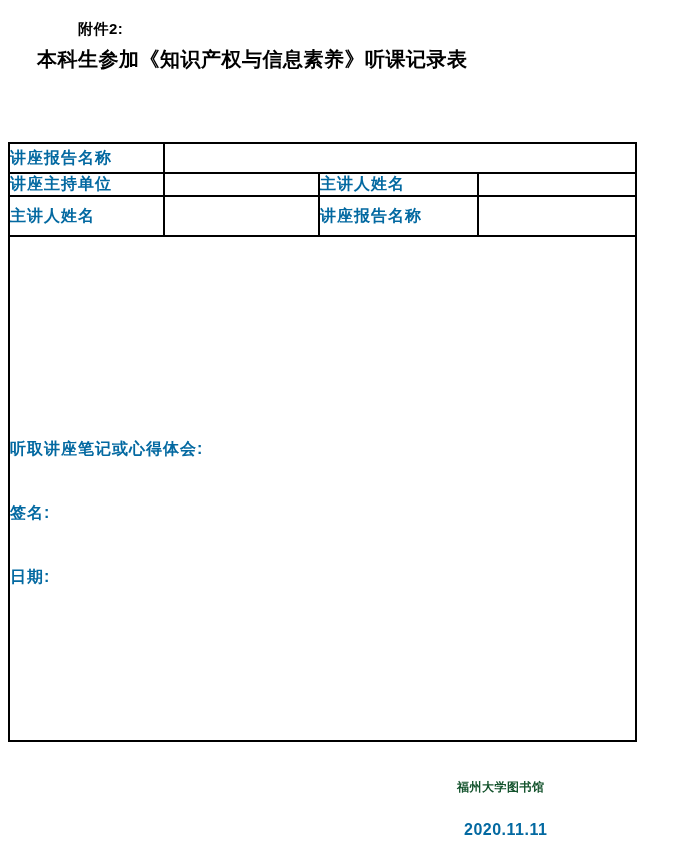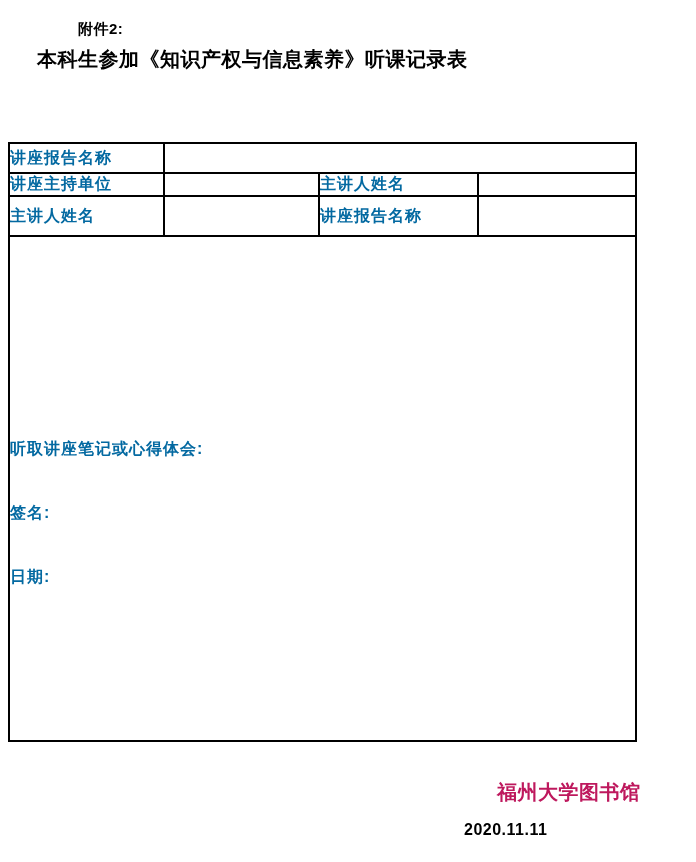--- a/index.html
+++ b/index.html
@@ -51,22 +51,22 @@
   tr.notes-row { height: 505px; }
   td.notes-cell {
     vertical-align: top;
     padding: 2px 0 0 27px;
     line-height: 16px;
     letter-spacing: 0.5px;
   }
   td.notes-cell div { white-space: nowrap; margin-top: 48px; }
 
   
-  .footer-org  { left: 457px; top: 779px; font-size: 20px; letter-spacing: 0.5px; color: #be185d; margin-left: 40px; }
-  .footer-date { left: 464px; top: 821px; font-size: 16px; letter-spacing: 0.5px; color: #000000; }
+  .footer-org  { left: 457px; top: 779px; font-size: 12px; letter-spacing: 0.5px; color: #14532d; }
+  .footer-date { left: 464px; top: 821px; font-size: 16px; letter-spacing: 0.5px; color: #0369a1; }
 </style>
 </head>
 <body>
 
 <div id="page">
 
   <div class="abs b attachment-label">附件2:</div>
 
   <div class="abs b doc-title">本科生参加《知识产权与信息素养》听课记录表</div>
 

